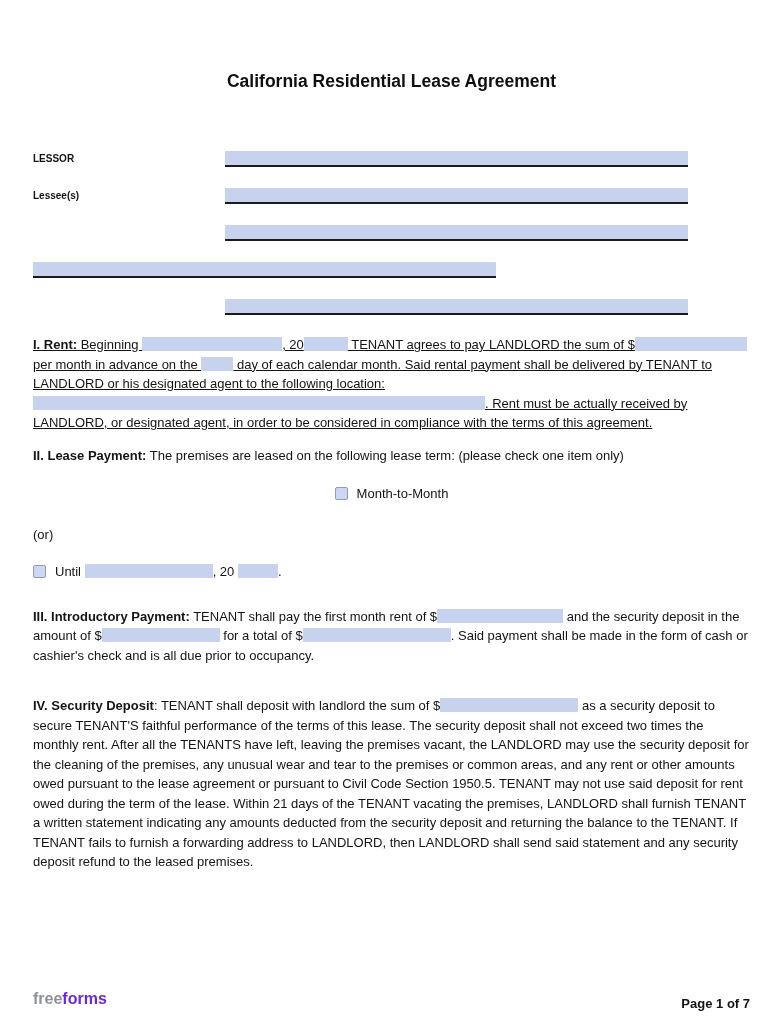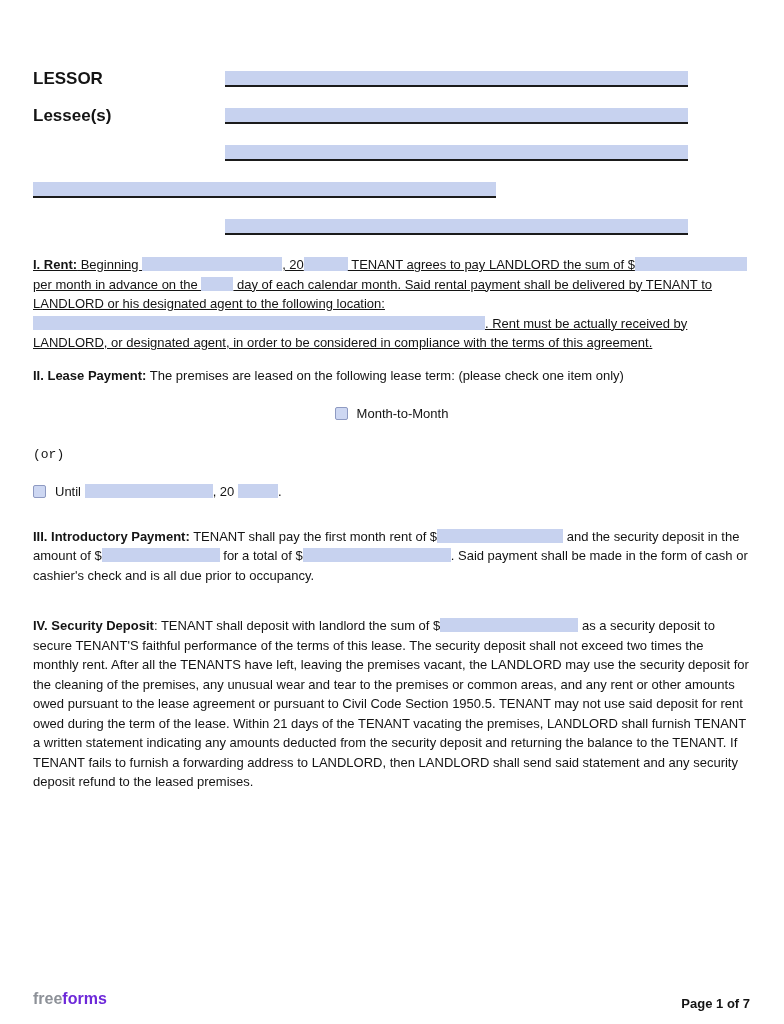--- a/index.html
+++ b/index.html
@@ -8,33 +8,33 @@
     width: 784px; height: 1024px; position: relative; margin: 0 auto;
     background: #ffffff; overflow: hidden;
     font-family: "Liberation Sans", sans-serif;
     font-size: 13px; line-height: 19.5px; color: #141414;
   }
   .content { padding: 70px 34px 0 33px; }
   .title { font-size: 17.5px; line-height: 22px; font-weight: bold; text-align: center; margin-bottom: 58px; color: #0f0f0f; }
 
   
   .frow { display: flex; align-items: flex-end; height: 17px; margin-bottom: 20px; }
-  .frow .label { width: 192px; font-weight: bold; font-size: 17px; line-height: 17px; }
+  .frow .label { width: 192px; font-weight: bold; font-size: 10px; line-height: 17px; }
   .hfield { width: 463px; height: 16px; background: #c7d2ef; border-bottom: 2px solid #1b1b1b; }
 
   
   .ifield { display: inline-block; height: 14px; background: #c7d2ef; vertical-align: -2px; }
 
   .para { margin-top: 15px; }
   .para .hd { font-weight: bold; }
 
   .sec-rent { margin-top: 2px; text-decoration: underline; }
   .sec-ii  { margin-top: 13px; }
   .opt1    { margin-top: 19px; text-align: center; }
-  .or-line { margin-top: 21px; font-family: Liberation Mono, monospace; }
+  .or-line { margin-top: 21px; }
   .opt2    { margin-top: 18px; }
   .sec-iii { margin-top: 25px; }
   .sec-iv  { margin-top: 31px; }
 
   .checkbox {
     display: inline-block; width: 13px; height: 13px;
     background: #cdd7f2; border: 1px solid #8e9ac2; border-radius: 2px;
     vertical-align: -2px; margin-right: 9px;
   }
 
@@ -42,20 +42,21 @@
   .logo-free  { color: #8d9198; font-weight: 600; }
   .logo-forms { color: #6d28d9; font-weight: 700; }
   .page-num   { position: absolute; right: 34px; bottom: 11px; font-size: 13px; font-weight: bold; }
 </style>
 </head>
 <body>
 
 <div class="page">
   <div class="content">
 
+    <h1 class="title">California Residential Lease Agreement</h1>
 
     <div class="frow">
       <span class="label">LESSOR</span>
       <span class="hfield"></span>
     </div>
 
     <div class="frow">
       <span class="label">Lessee(s)</span>
       <span class="hfield"></span>
     </div>

